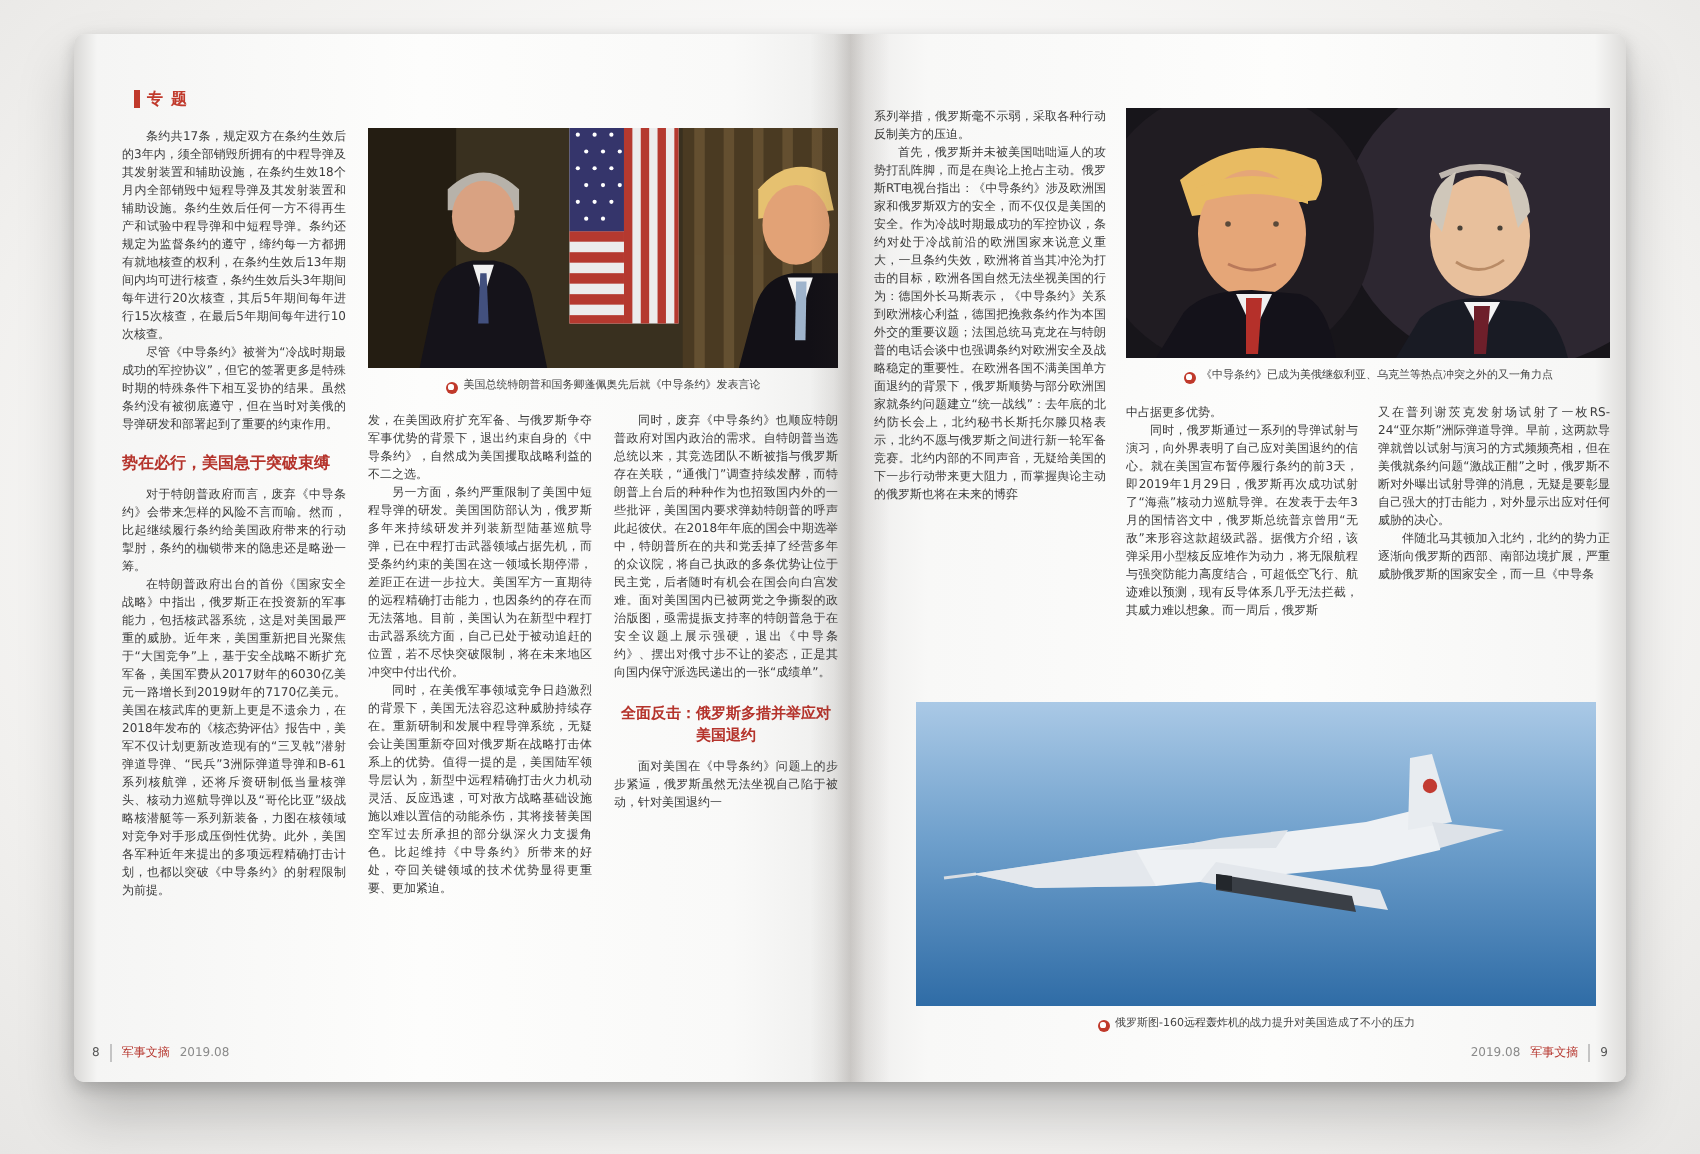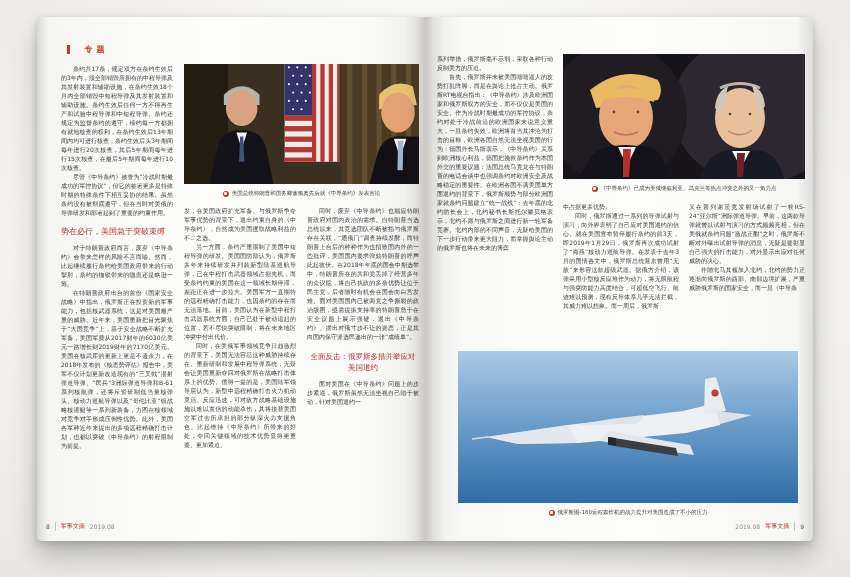--- a/index.html
+++ b/index.html
@@ -21,31 +21,31 @@
   .page-right{
     border-radius:0 5px 5px 0;
     background:linear-gradient(90deg,#ecebea 0%,#f8f8f7 10%,#fdfdfc 55%,#f6f6f5 96%,#dddcda 100%);
   }
   .spine{
     position:absolute;left:50%;top:0;width:40px;height:100%;transform:translateX(-50%);
     background:linear-gradient(90deg,rgba(0,0,0,0) 0%,rgba(60,50,40,0.08) 30%,rgba(60,50,40,0.20) 50%,rgba(60,50,40,0.08) 70%,rgba(0,0,0,0) 100%);
     pointer-events:none;z-index:5;
   }
   .section-tag{
-    position:absolute;left:30px;top:27px;display:flex;align-items:center;gap:15px;
+    position:absolute;left:30px;top:27px;display:flex;align-items:center;gap:4px;
     color:#c0392b;font-size:8px;font-weight:bold;letter-spacing:4px;
   }
   .tag-bar{width:2.5px;height:9px;background:#c0392b;}
   .bodytext p{
     font-size:6px;line-height:9px;text-align:justify;color:#3b3b3b;
     margin:0;text-indent:12px;
   }
   .bodytext p.noindent{text-indent:0;}
   .red-heading{
-    color:#b5342c;font-size:8px;font-weight:normal;margin:9px 0 6px 0;line-height:11px;
+    color:#b5342c;font-size:8px;font-weight:bold;margin:9px 0 6px 0;line-height:11px;
   }
   .red-heading.centered{text-align:center;font-size:7.5px;margin:10px 2px 6px 2px;}
   
   .lp-content{position:absolute;left:24px;top:47px;width:358px;height:456px;display:flex;gap:11px;}
   .lp-col1{width:112px;}
   .lp-main{flex:1;display:flex;flex-direction:column;}
   figure{margin:0;}
   .photo-frame{width:100%;overflow:hidden;background:#222;}
   .photo-frame svg{display:block;width:100%;height:100%;}
   .caption{

